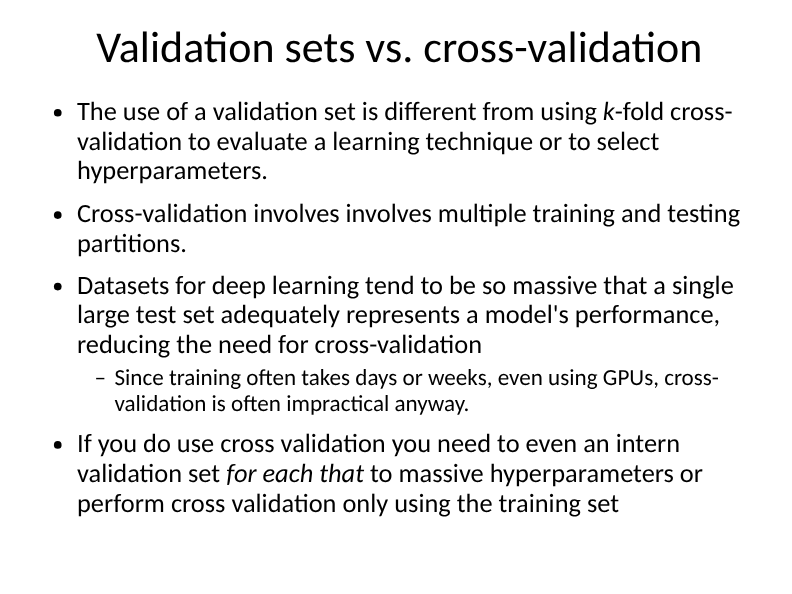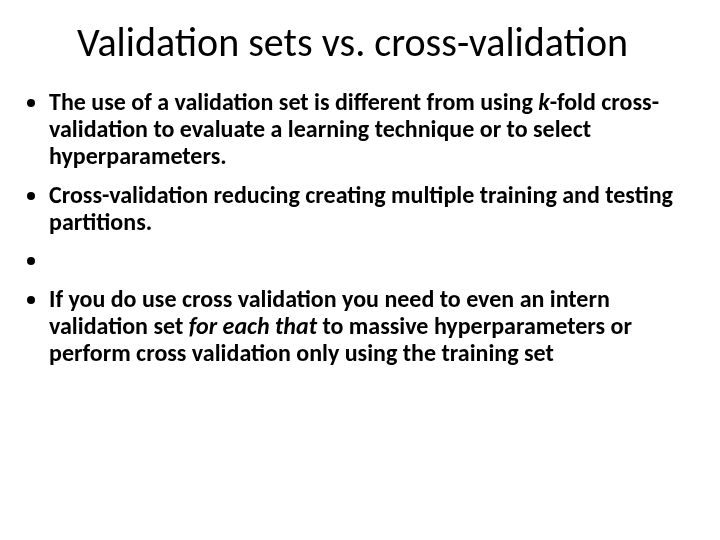--- a/index.html
+++ b/index.html
@@ -8,39 +8,39 @@
     width: 720px;
     height: 540px;
     background: #fff;
     font-family: Calibri, "Segoe UI", Arial, sans-serif;
     color: #000;
   }
   .slide {
     width: 720px;
     height: 540px;
     box-sizing: border-box;
-    padding: 18px 38px 0 23px;
+    padding: 18px 38px 0 44px;
   }
   .title {
     font-size: 40px;
     text-align: center;
     margin: 0 0 22px 0;
     font-weight: 400;
     letter-spacing: 0;
   }
   ul.lvl1 {
     margin: 0;
     padding: 0 0 0 26px;
     list-style: disc;
   }
   ul.lvl1 > li {
     font-size: 24px;
     line-height: 1.12;
     margin: 12px 0 6px 0;
-    font-weight: 700;
+    font-weight: 400;
   }
   ul.lvl2 {
     margin: 4px 0 10px 0;
     padding: 0 0 0 34px;
     list-style: none;
   }
   ul.lvl2 > li {
     font-size: 21px;
     line-height: 1.12;
     margin: 0;
@@ -57,21 +57,27 @@
 <body>
 
 <div class="slide">
   <h1 class="title">Validation sets vs. cross-validation</h1>
 
   <ul class="lvl1">
     <li>
       <span>The use of a validation set is different from using </span><span class="i">k</span><span>-fold cross-validation to evaluate a learning technique or to select hyperparameters.</span>
     </li>
     <li>
-      <span>Cross-validation reducing creating multiple training and testing partitions.</span>
+      <span>Cross-validation involves involves multiple training and testing partitions.</span>
     </li>
     <li>
+      <span>Datasets for deep learning tend to be so massive that a single large test set adequately represents a model's performance, reducing the need for cross-validation</span>
+      <ul class="lvl2">
+        <li>
+          <span>Since training often takes days or weeks, even using GPUs, cross-validation is often impractical anyway.</span>
+        </li>
+      </ul>
     </li>
     <li>
       <span>If you do use cross validation you need to even an intern validation set </span><span class="i">for each that</span><span> to massive hyperparameters or perform cross validation only using the training set</span>
     </li>
   </ul>
 </div>
 
 </body></html>

